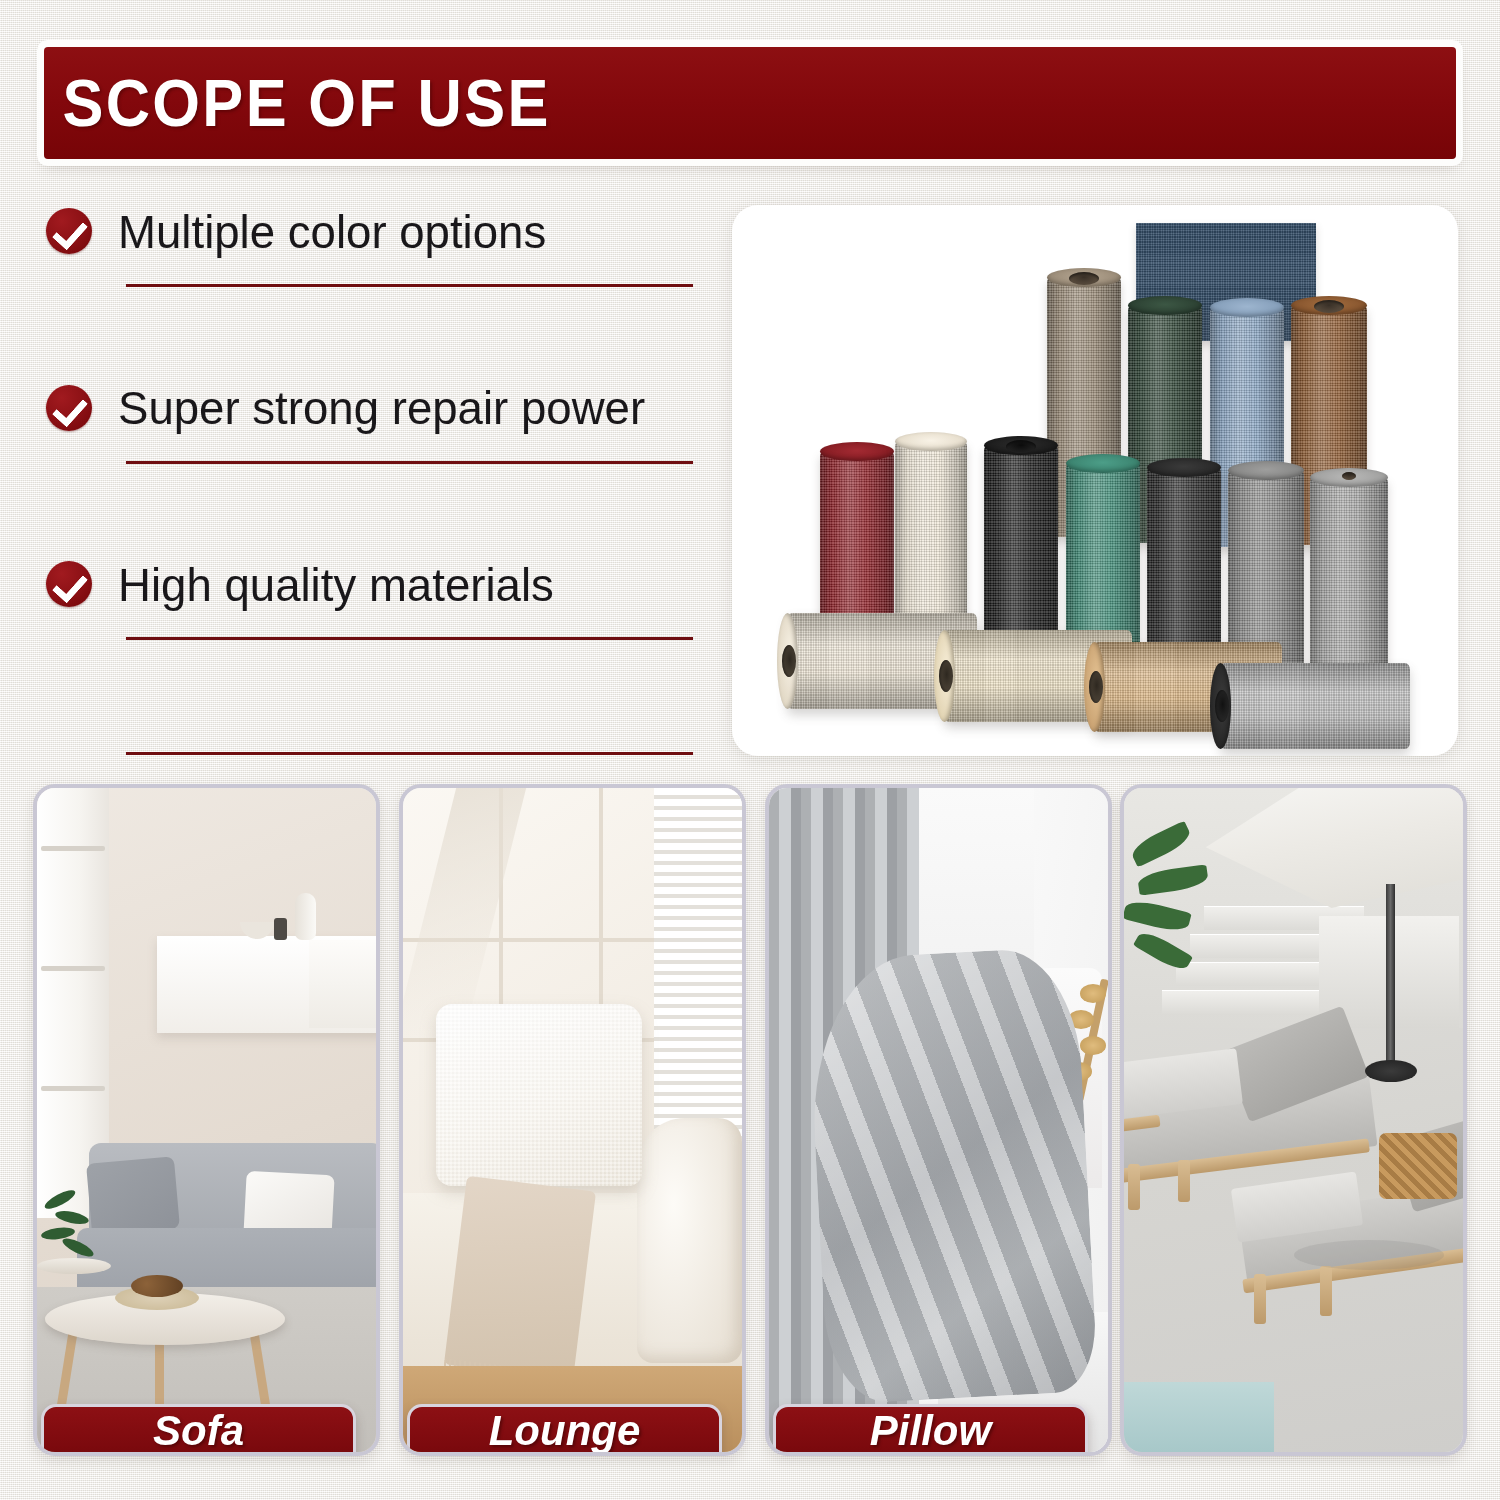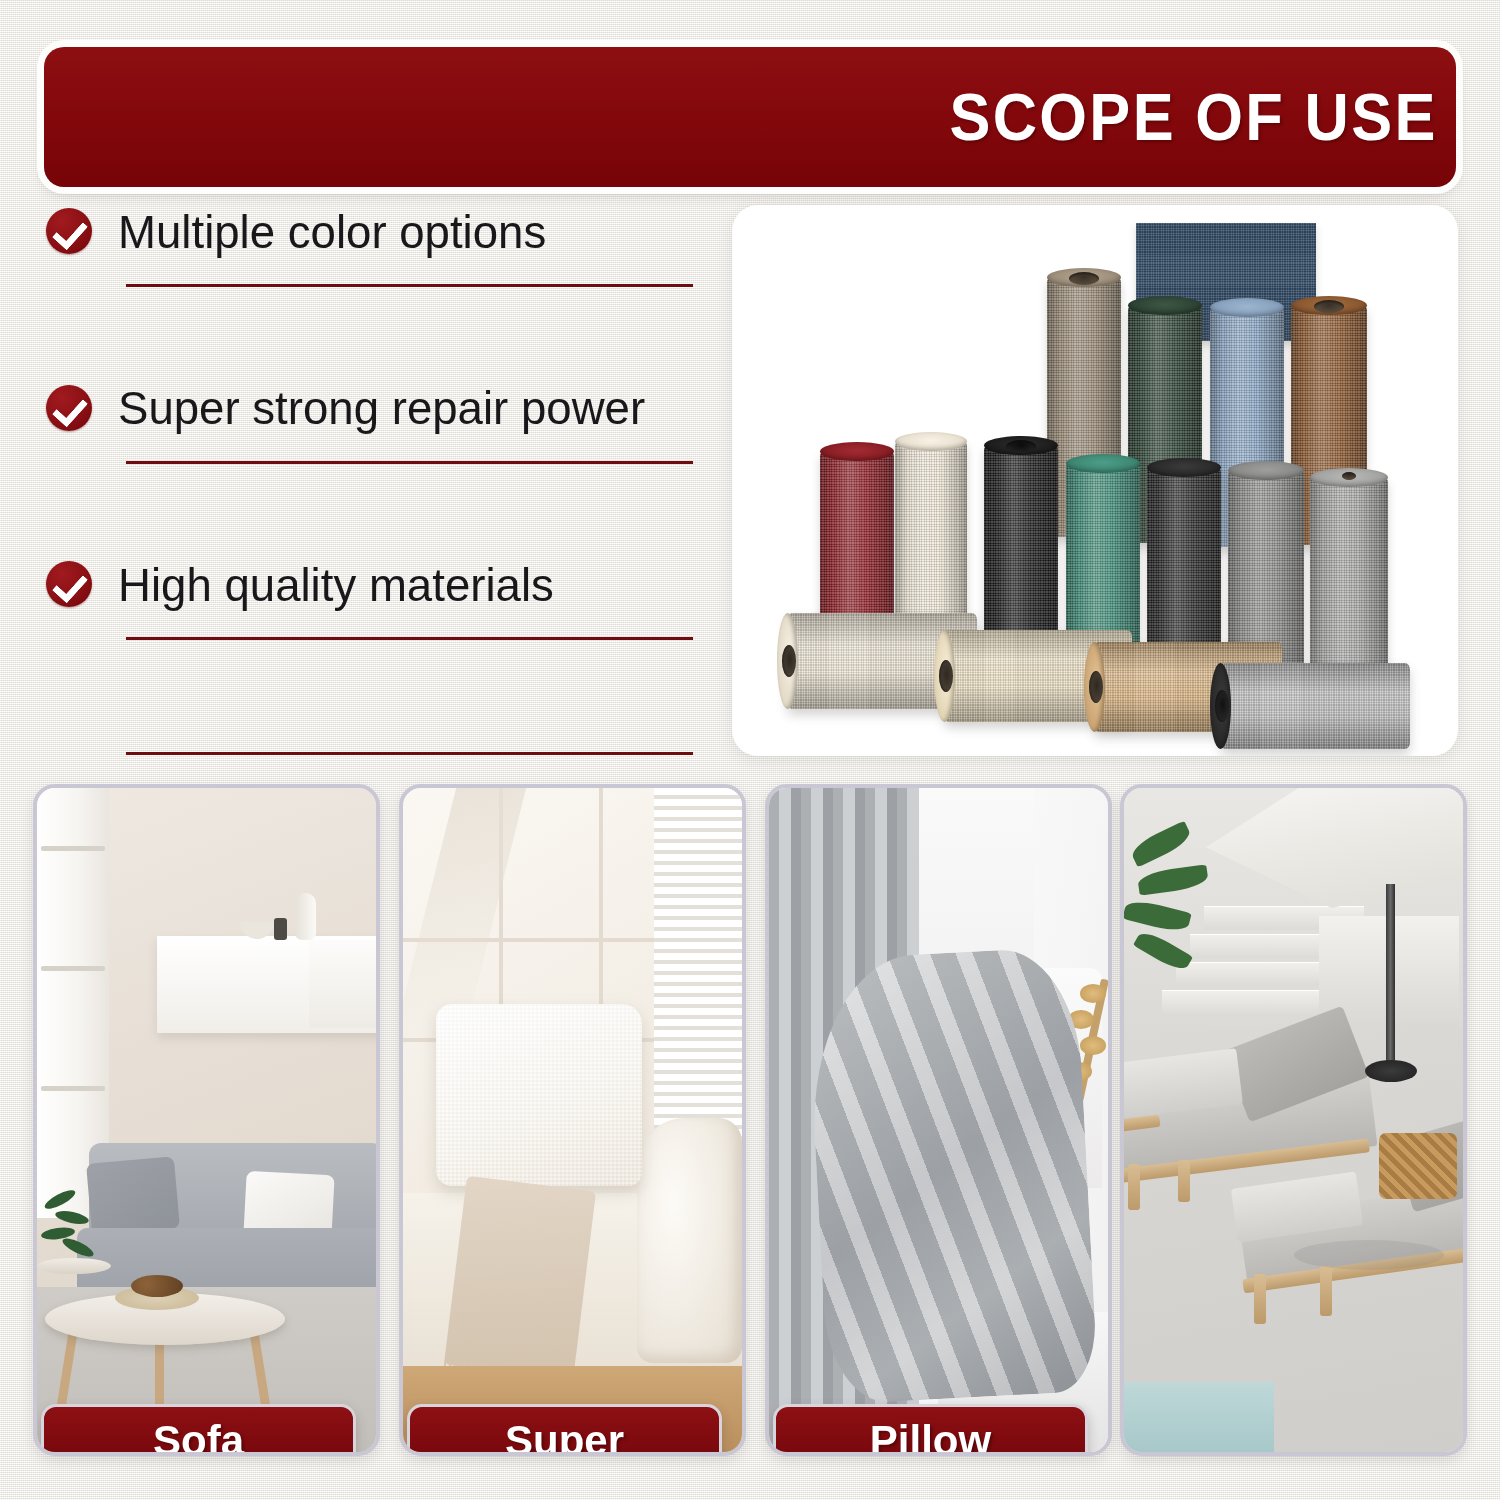--- a/index.html
+++ b/index.html
@@ -16,25 +16,25 @@
     width: 1500px; height: 1500px;
     background-color: #f3f1ed;
     background-image:
       repeating-linear-gradient(0deg,  rgba(255,255,255,.65) 0px, rgba(255,255,255,.65) 1px, rgba(205,200,192,.30) 1px, rgba(205,200,192,.30) 2px),
       repeating-linear-gradient(90deg, rgba(255,255,255,.65) 0px, rgba(255,255,255,.65) 1px, rgba(205,200,192,.30) 1px, rgba(205,200,192,.30) 2px);
   }
 
   
   #banner {
     position: absolute; left: 44px; top: 47px;
-    width: 1412px; height: 140px;
+    width: 1412px; height: 112px;
     background: linear-gradient(180deg,#8d0f12 0%,#83080c 48%,#770407 100%);
-    border-radius: 20px;
+    border-radius: 4px;
     box-shadow: 0 0 0 7px #fdfdfc, 0 7px 14px rgba(120,110,100,.30);
-    display: flex; align-items: center; justify-content: flex-end;
+    display: flex; align-items: center; justify-content: flex-start;
   }
   #banner-title {
     color: #fff;
     font-size: 66px;
     font-weight: bold;
     letter-spacing: 2.5px;
     font-family: "Liberation Sans Narrow","Liberation Sans","DejaVu Sans Condensed",sans-serif;
     transform: scaleX(.93);
     text-shadow: 2px 2px 3px rgba(60,0,0,.45);
   }
@@ -158,23 +158,24 @@
     overflow: hidden;
     box-shadow: 0 5px 13px rgba(130,124,116,.22);
   }
   .scene { position: absolute; inset: 0; }
   .label-pill {
     position: absolute; left: 4px; right: 20px; bottom: -26px;
     height: 74px;
     background: linear-gradient(180deg,#8d1014 0%,#7d0a0e 55%,#6d0407 100%);
     border: 3px solid #d8d4de;
     border-radius: 15px;
-    display: flex; align-items: center; justify-content: center;
+    display: flex; justify-content: center;
     box-shadow: 0 5px 11px rgba(90,70,70,.3);
     z-index: 20;
+    font-style: italic;
   }
   .label-text {
     color: #fff; font-weight: bold; font-size: 42px;
     font-family: "Liberation Sans Narrow","Liberation Sans","DejaVu Sans Condensed",sans-serif;
     white-space: nowrap;
     text-shadow: 2px 2px 3px rgba(50,0,0,.5);
   }
   .label-text.long { font-size: 37px; transform: scaleX(.93); }
 
   
@@ -456,21 +457,21 @@
       <div class="s2-blinds"></div>
       <div class="s2-sofa"></div>
       <div class="s2-arm"></div>
       <div class="s2-pillow"></div>
       <div class="s2-throw">
           <div class="s2-fringe"></div>
         </div>
       <div class="s2-floor"></div>
     </div>
     <div class="label-pill">
-      <span class="label-text">Super</span>
+      <span class="label-text">Lounge</span>
     </div>
   </div>
 
   <div class="panel" style="left:765px;">
     <div class="scene">
       <div class="s3-bg"></div>
       <div class="s3-sheer"></div>
       <div class="s3-curtain"></div>
       <div class="s3-sill"></div>
       <div class="s3-chair">

